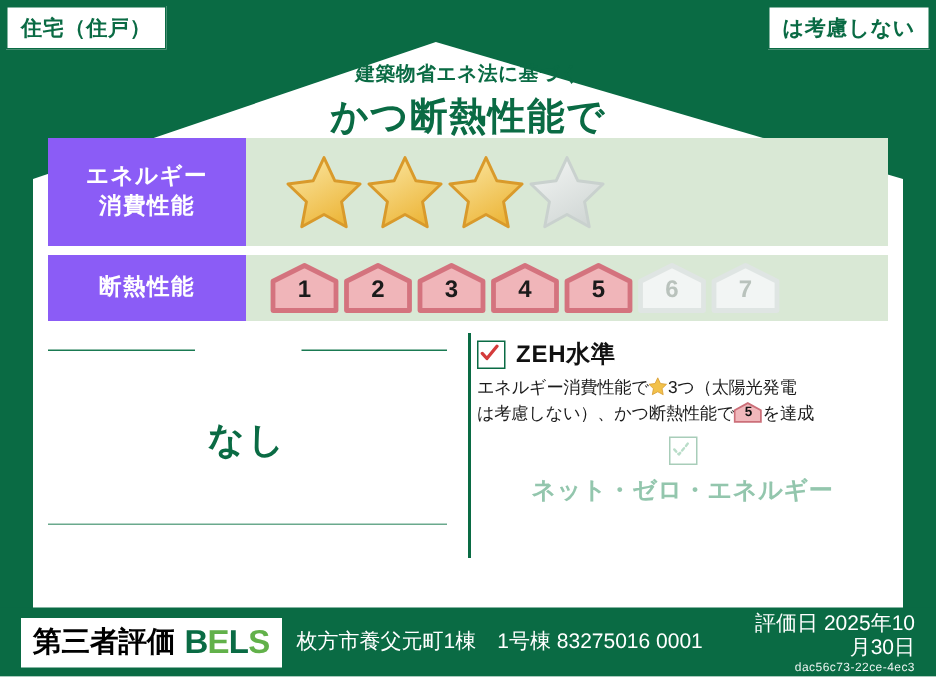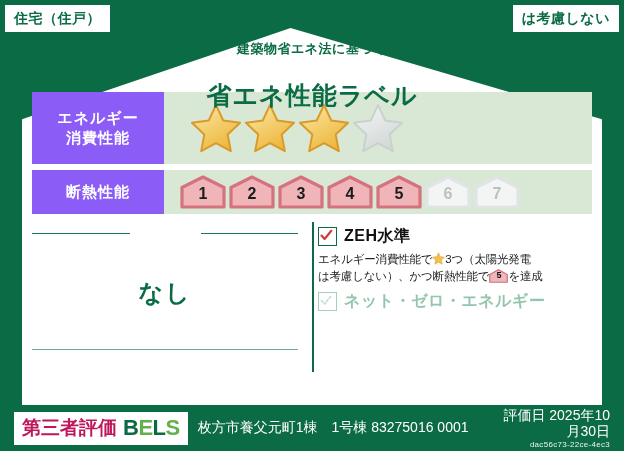--- a/index.html
+++ b/index.html
@@ -48,21 +48,21 @@
   .title-block{
     position:absolute;
     left:0;right:0;top:40px;
     text-align:center;
     z-index:5;
     color:#ffffff;
     pointer-events:none;
   }
   .title-sub{
     font-size:13px;font-weight:bold;letter-spacing:0.5px;
-    margin-bottom:21px;
+    margin-bottom:3px;
   }
   .title-main{
     font-size:25px;font-weight:bold;letter-spacing:1px;
     color:#0a6b44;
   }
   .title-sub{color:#0a6b44;}
 
   
   .content{
     position:absolute;
@@ -212,21 +212,21 @@
     padding:0 14px 0 14px;
     box-sizing:border-box;
   }
   .bels-logo{
     background:#ffffff;
     padding:3px 8px 4px;
     display:flex;align-items:center;gap:6px;
     white-space:nowrap;
   }
   .bels-jp{
-    color:#be185d;font-weight:bold;font-size:19px;letter-spacing:0px;
+    color:#000000;font-weight:bold;font-size:19px;letter-spacing:0px;
   }
   .bels-word{font-weight:bold;font-size:22px;letter-spacing:-0.5px;}
   .bels-word .d{color:#0a6b44;}
   .bels-word .l{color:#62b14a;}
   .footer-addr{
     color:#ffffff;font-size:14px;
     margin-left:10px;white-space:nowrap;
     letter-spacing:0px;
   }
   .footer-right{
@@ -241,21 +241,21 @@
 
 <div id="label-root">
 
   <div class="corner-tag left">住宅（住戸）</div>
   <div class="corner-tag right">は考慮しない</div>
 
   <div class="roof-body"></div>
 
   <div class="title-block">
     <div class="title-sub">建築物省エネ法に基づく</div>
-    <div class="title-main">省エネ性能ラベル</div>
+    <div class="title-main">かつ断熱性能で</div>
   </div>
 
   <div class="content">
 
     <div class="metric-row energy">
       <div class="metric-label">
         <span>エネルギー</span>
         <span>消費性能</span>
       </div>
       <div class="metric-value">
@@ -380,21 +380,21 @@
             </svg>
           </span><span>3つ（太陽光発電</span><br>
           <span>は考慮しない）、かつ断熱性能で</span><span class="inline-house">
             <svg viewBox="0 0 38 28" aria-hidden="true">
               <path d="M1.5 11 L19 1.5 L36.5 11 L36.5 26.5 L1.5 26.5 Z" fill="#f0b7bb" stroke="#cc6f79" stroke-width="2.4"></path>
             </svg>
             <b>5</b>
           </span><span>を達成</span>
         </div>
 
-        <div class="zeh-line" style="margin-top:7px;">
+        <div class="zeh-line" style="margin-top:7px;flex-direction:column;">
           <span class="cbox off">
             <svg viewBox="0 0 13 13" aria-hidden="true">
               <path d="M1.5 6.6 L4.6 10 L11.3 1.8" fill="none" stroke="#b9ddc9" stroke-width="1.6" stroke-linecap="round" stroke-linejoin="round" stroke-dasharray="2 2"></path>
             </svg>
           </span>
           <span class="zeh-title off">ネット・ゼロ・エネルギー</span>
         </div>
 
       </div>
     </div>

